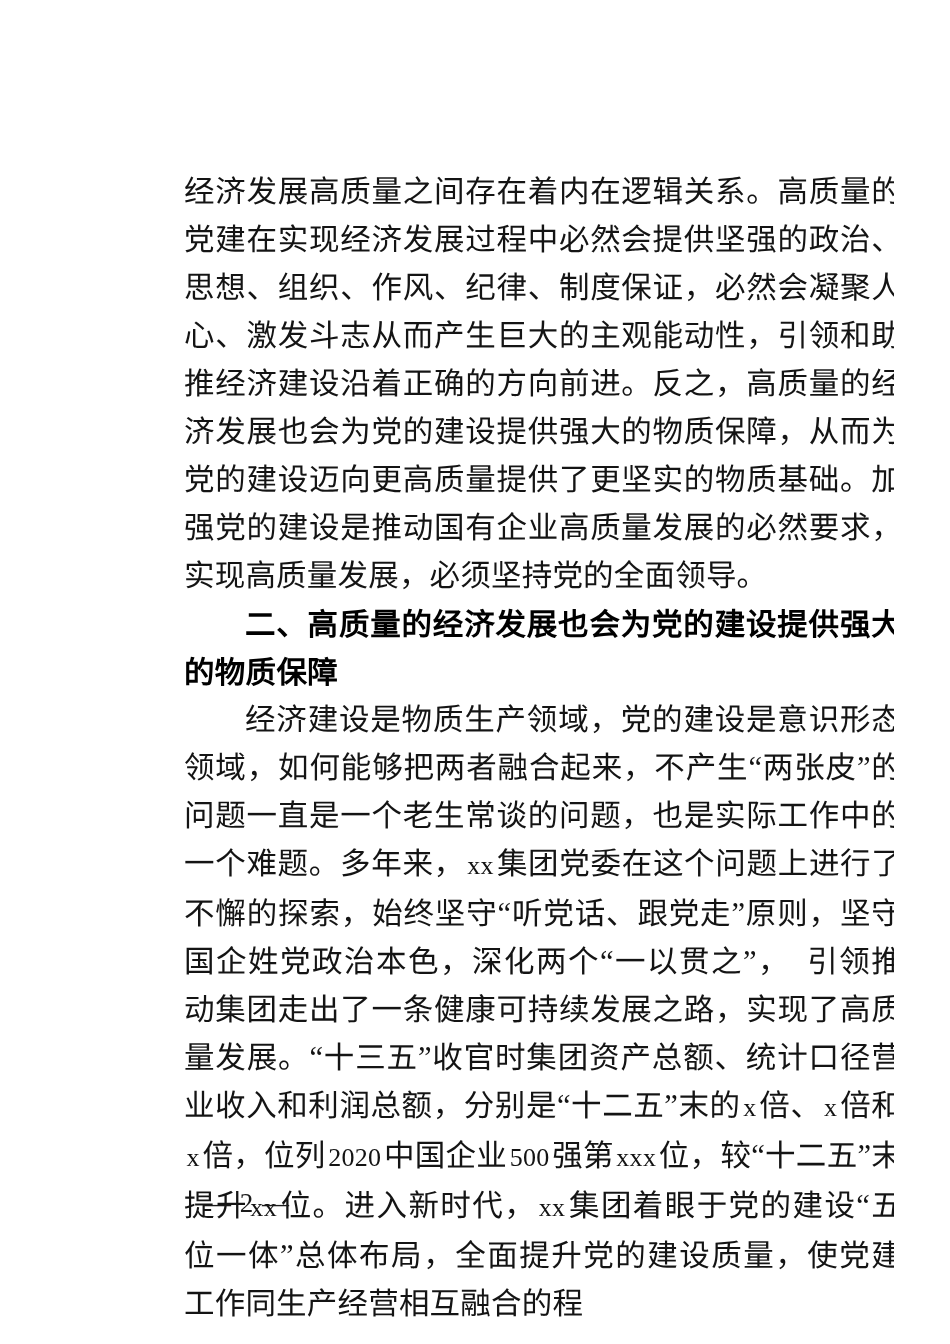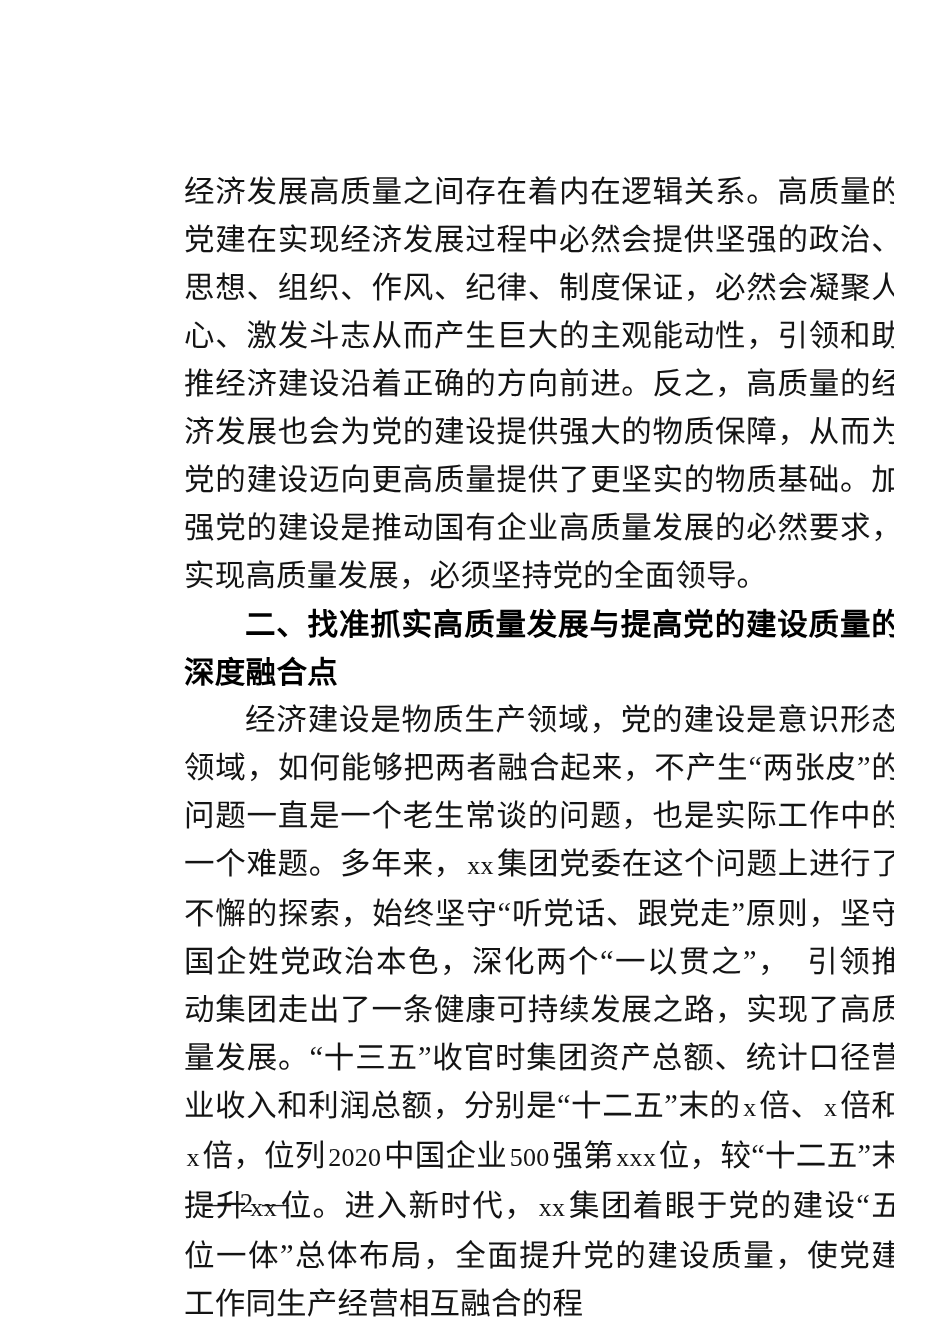--- a/index.html
+++ b/index.html
@@ -93,21 +93,21 @@
 </style>
 </head>
 <body>
 
 <div class="page">
 
   <div class="textblock">
 
     <p class="para cont">经济发展高质量之间存在着内在逻辑关系。高质量的党建在实现经济发展过程中必然会提供坚强的政治、思想、组织、作风、纪律、制度保证，必然会凝聚人心、激发斗志从而产生巨大的主观能动性，引领和助推经济建设沿着正确的方向前进。反之，高质量的经济发展也会为党的建设提供强大的物质保障，从而为党的建设迈向更高质量提供了更坚实的物质基础。加强党的建设是推动国有企业高质量发展的必然要求，实现高质量发展，必须坚持党的全面领导。</p>
 
-    <h2 class="heading">二、找准抓实高质量发展与提高党的建设质量的深度融合点</h2>
+    <h2 class="heading">二、高质量的经济发展也会为党的建设提供强大的物质保障</h2>
 
     <p class="para indent"><span>经济建设是物质生产领域，党的建设是意识形态领域，如何能够把两者融合起来，不产生“两张皮”的问题一直是一个老生常谈的问题，也是实际工作中的一个难题。多年来，</span><span class="lat">xx</span><span>集团党委在这个问题上进行了不懈的探索，始终坚守“听党话、跟党走”原则，坚守国企姓党政治本色，深化两个“一以贯之”，</span><span class="gap"></span><span>引领推动集团走出了一条健康可持续发展之路，实现了高质量发展。“十三五”收官时集团资产总额、统计口径营业收入和利润总额，分别是“十二五”末的</span><span class="lat">x</span><span>倍、</span><span class="lat">x</span><span>倍和</span><span class="lat">x</span><span>倍，位列</span><span class="lat">2020</span><span>中国企业</span><span class="lat">500</span><span>强第</span><span class="lat">xxx</span><span>位，较“十二五”末提升</span><span class="lat">xx</span><span>位。进入新时代，</span><span class="lat">xx</span><span>集团着眼于党的建设“五位一体”总体布局，全面提升党的建设质量，使党建工作同生产经营相互融合的程</span></p>
 
   </div>
 
   <div class="footer">— 2 —</div>
 
 </div>
 
 </body></html>

